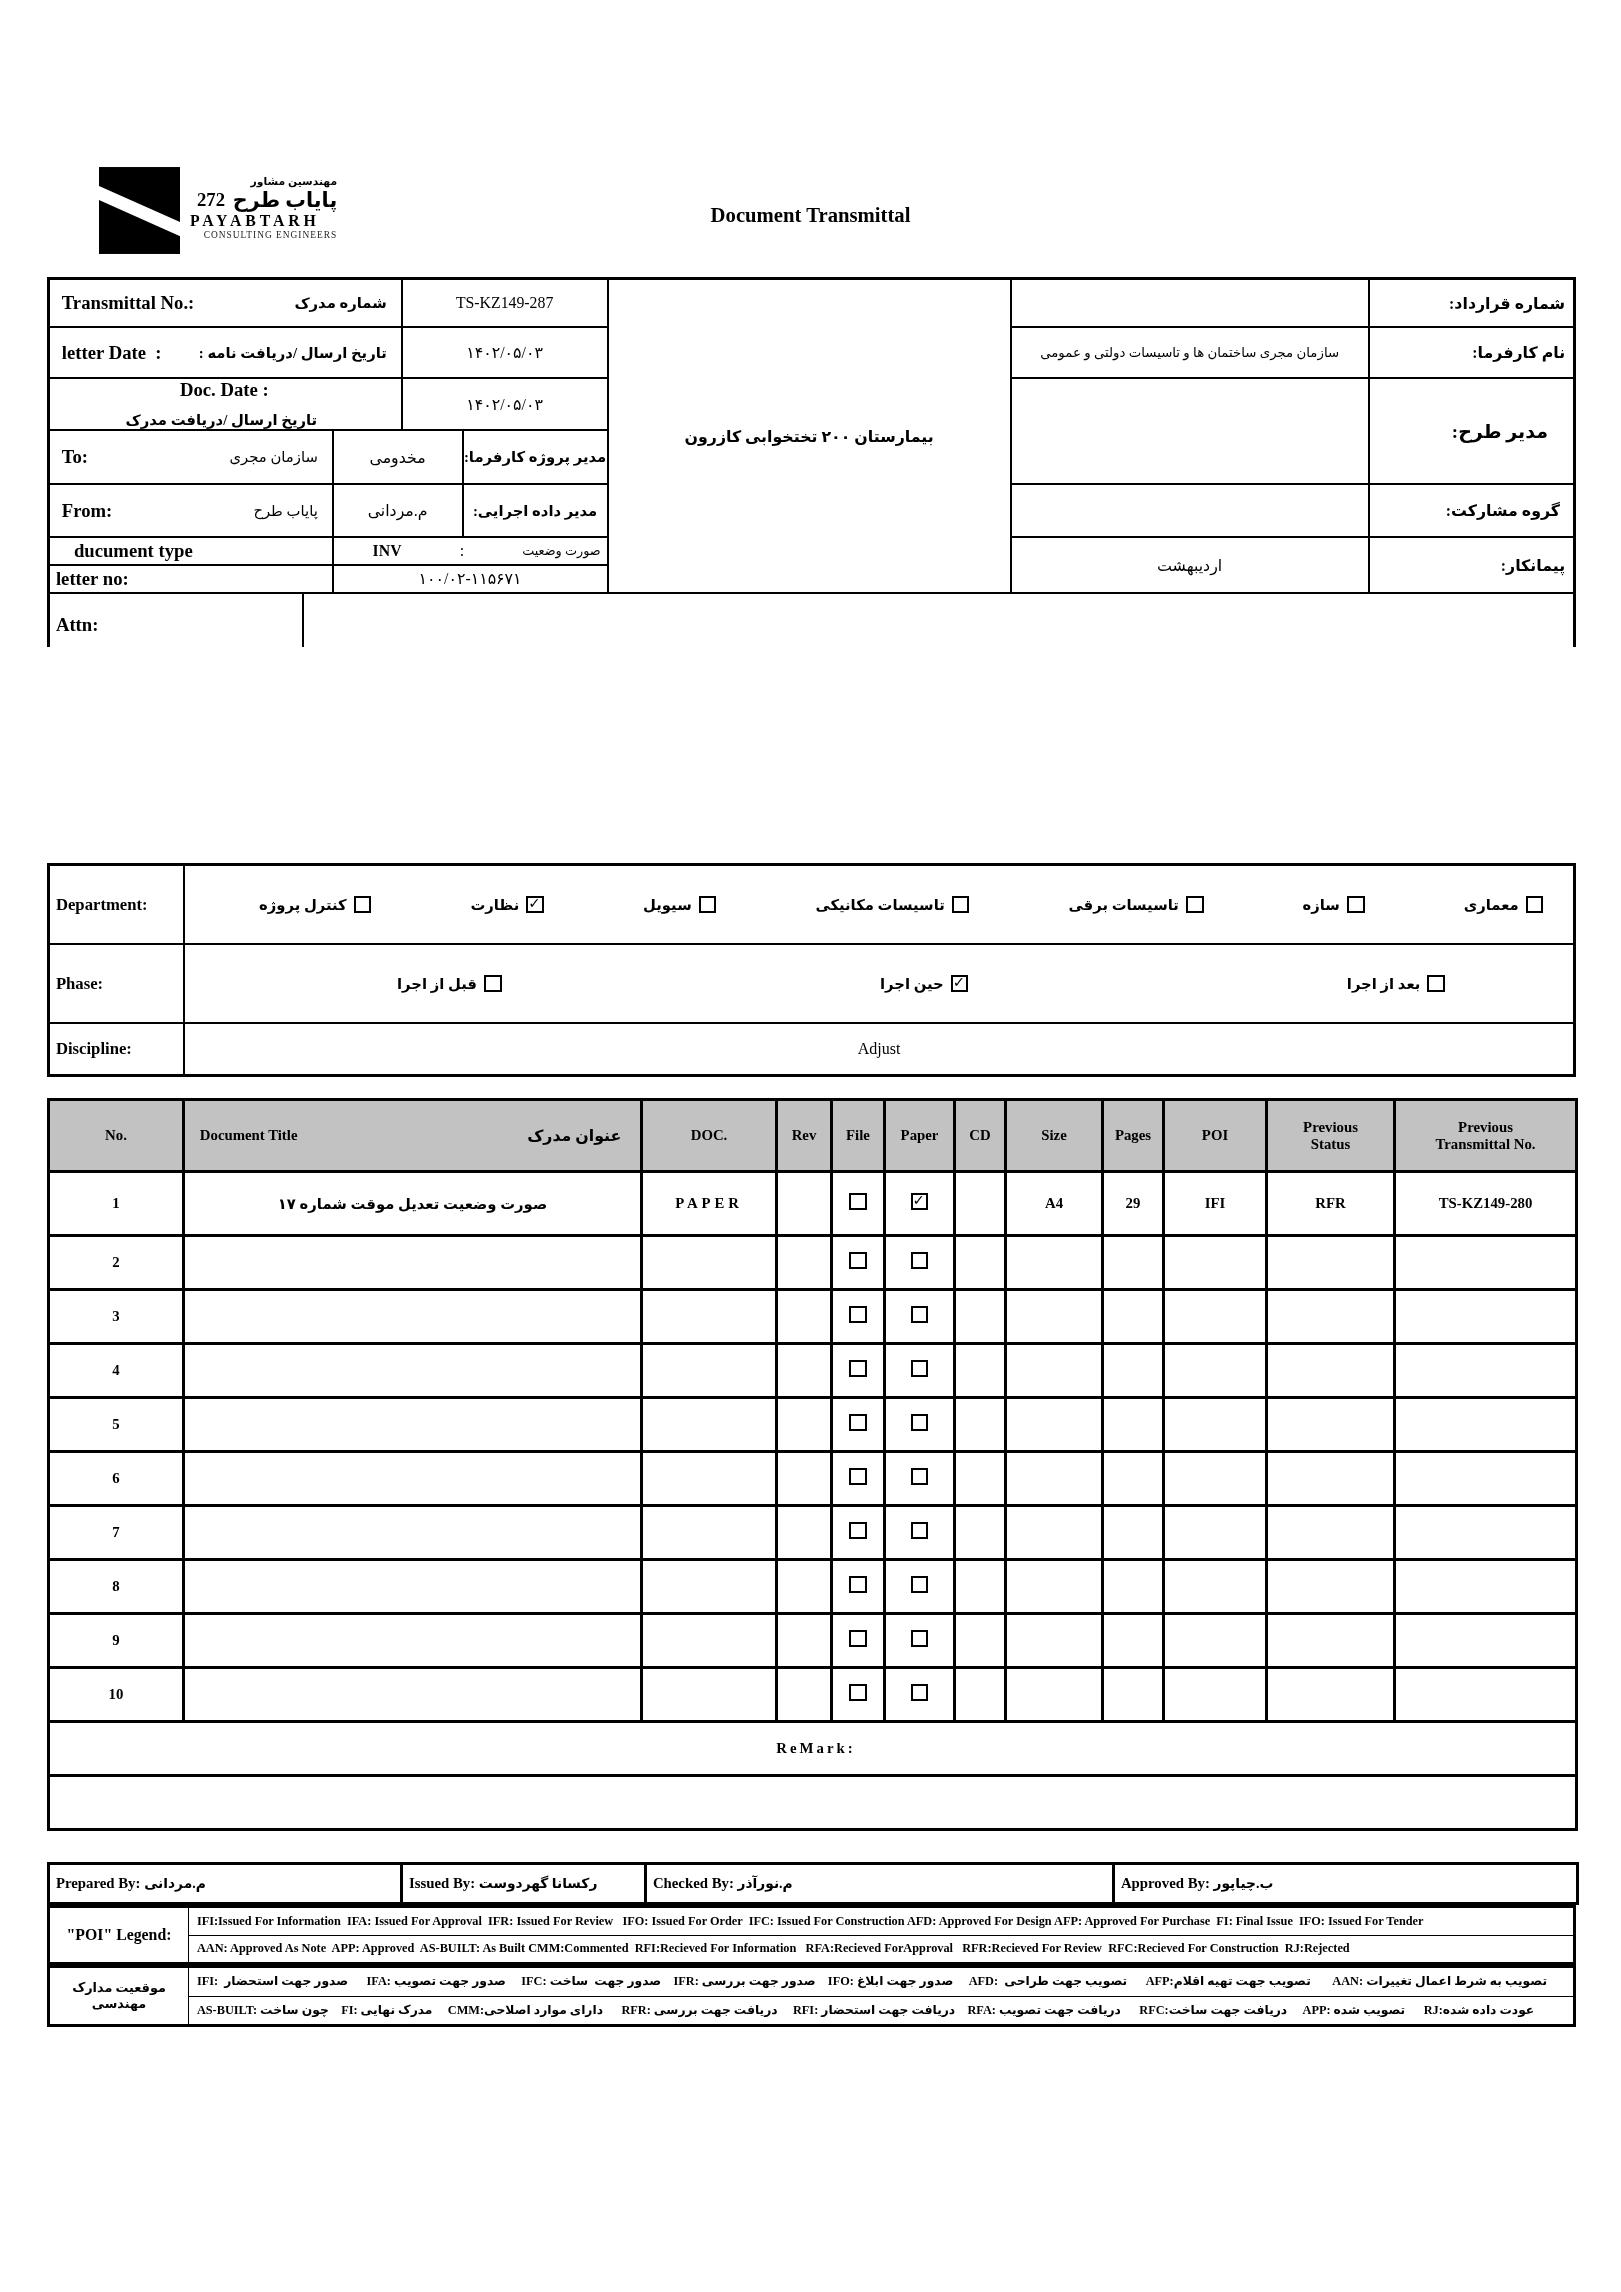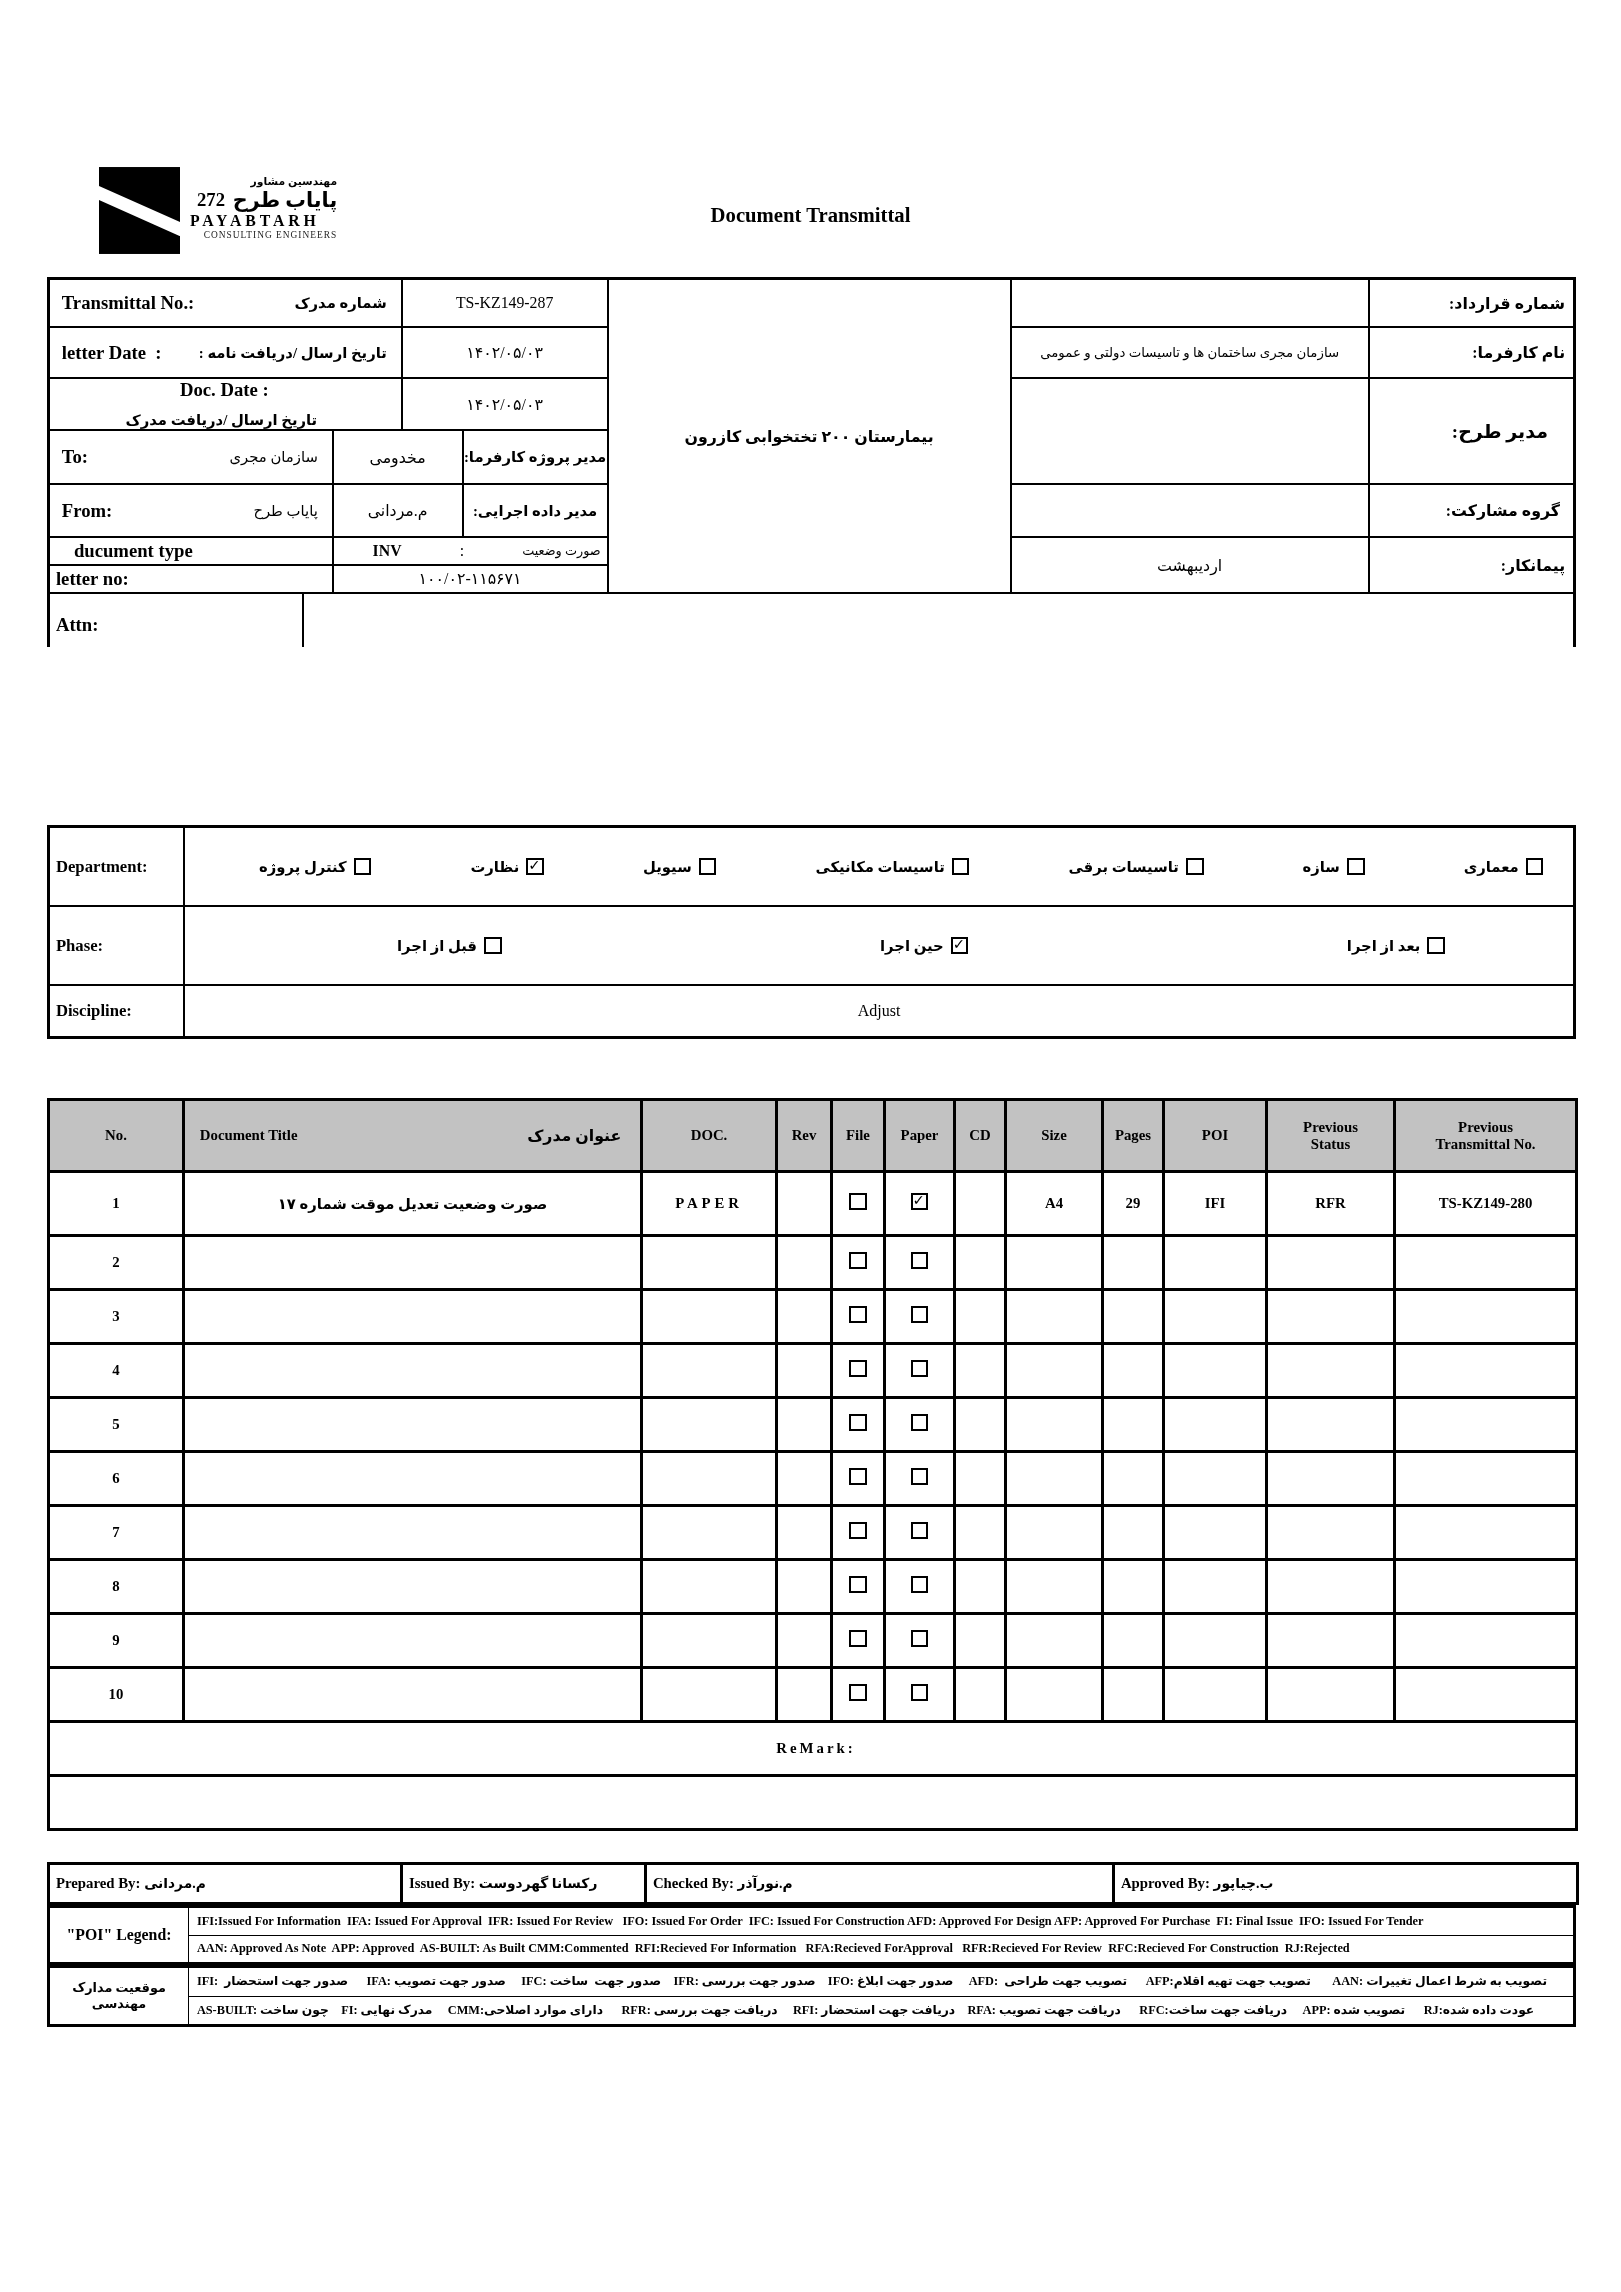--- a/index.html
+++ b/index.html
@@ -27,21 +27,21 @@
       grid-template-rows:46px 49px 50px 52px 51px 25.6px 26.6px 61px 1fr;}
   .lab-en{font-size:18.7px;font-weight:bold;padding-left:5.9px;white-space:pre;}
   .lab-fa{font-size:14.8px;font-weight:bold;direction:rtl;}
   .both{justify-content:space-between;padding:0 13.8px 0 5.9px;}
   .cen{justify-content:center;text-align:center;}
   .val{font-size:15.8px;}
   .rtl{direction:rtl;}
   .small-lab{font-size:14.8px;font-weight:bold;}
 
   
-  #t2{left:47px;top:825px;width:1529px;height:214px;gap:2px;
+  #t2{left:47px;top:863px;width:1529px;height:214px;gap:2px;
       grid-template-columns:133px 1fr;grid-template-rows:77px 77px 1fr;}
   .opts{direction:rtl;justify-content:space-between;font-size:14.8px;font-weight:bold;}
   .opt{display:inline-flex;align-items:center;gap:6.9px;white-space:nowrap;}
   .cb{display:inline-block;width:13.8px;height:13.8px;border:2px solid #000;background:#fff;
       position:relative;flex:0 0 auto;}
   .cb.checked::after{content:"✓";position:absolute;top:-3.9px;left:0px;font-size:14.8px;
       font-weight:bold;font-family:"DejaVu Sans",sans-serif;}
 
   
   #t3{position:absolute;left:47px;top:1098px;width:1529px;border-collapse:collapse;

